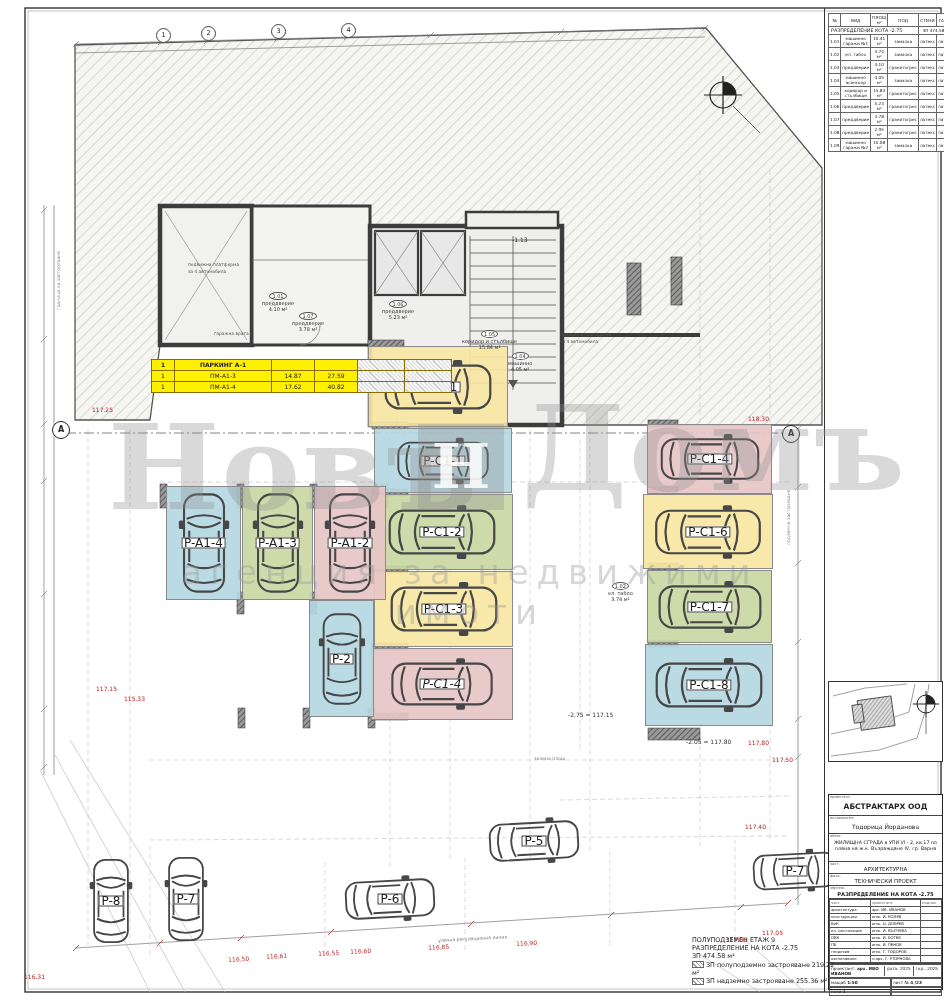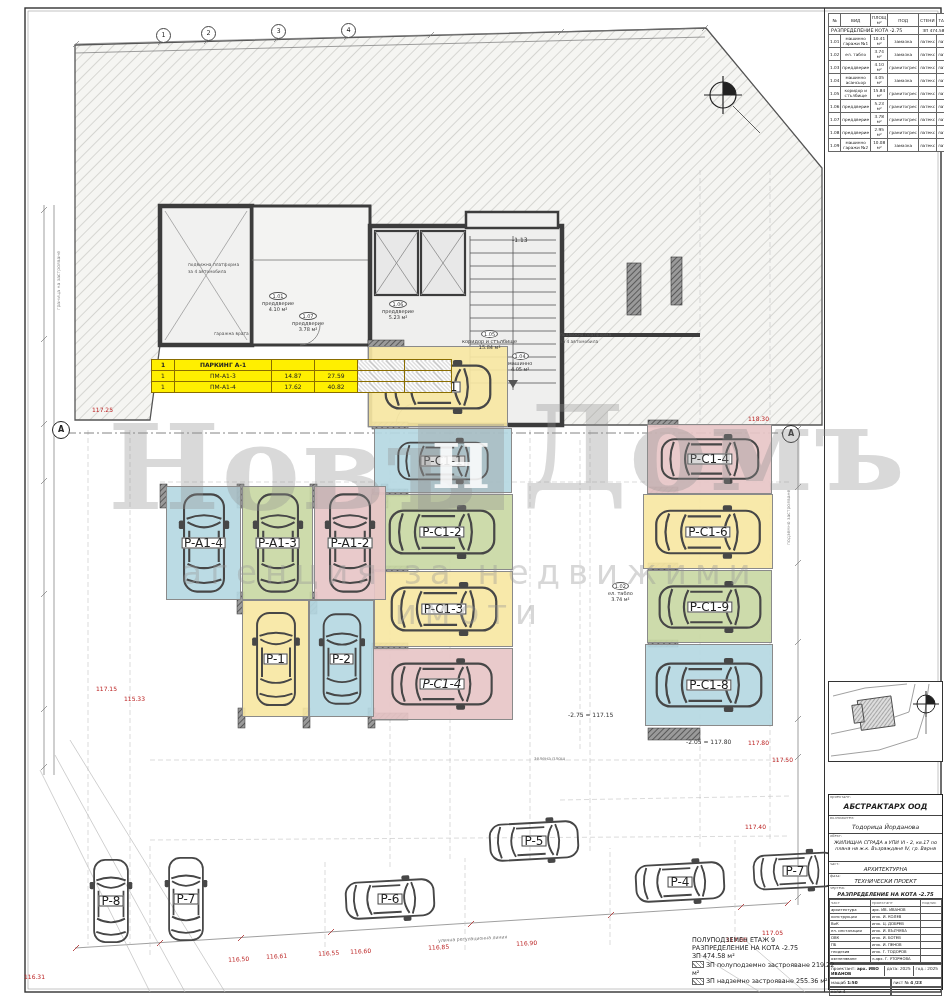--- a/index.html
+++ b/index.html
@@ -42,21 +42,21 @@
   #right-col-border{position:absolute;left:824px;top:8px;width:117px;height:984px;border-left:.8px solid #333;z-index:1;}
   #schedule{position:absolute;left:828px;top:13px;width:112px;border-collapse:collapse;z-index:2;background:#fff;}
   #schedule th,#schedule td{border:.5px solid #666;font-size:4.2px;line-height:5px;padding:1px;font-weight:normal;text-align:center;}
   #schedule .ttl{font-size:4.8px;text-align:left;padding-left:2px;}
   #site-box{position:absolute;left:828px;top:681px;width:113px;height:79px;border:.8px solid #333;background:#fff;z-index:2;}
   #note-block{position:absolute;left:692px;top:936px;width:150px;font-size:6.4px;line-height:8.2px;z-index:3;}
   #note-block .sw{display:inline-block;width:10px;height:5px;border:.5px solid #666;vertical-align:middle;margin-right:2px;
                   background:repeating-linear-gradient(45deg,#fff,#fff 2px,#999 2px,#999 3px);}
   
   #title-block{position:absolute;left:828px;top:794px;width:113px;height:194px;border:.9px solid #222;background:#fff;z-index:2;font-size:5px;}
-  .tb-row{position:relative;border-bottom:.6px solid #444;overflow:hidden;font-style:italic;}
+  .tb-row{position:relative;border-bottom:.6px solid #444;overflow:hidden;}
   .tb-lab{position:absolute;left:1px;top:0;font-size:3.6px;color:#555;}
   .tb-val{display:block;text-align:center;}
   #sign-table{width:100%;border-collapse:collapse;}
   #sign-table td{border:.5px solid #555;font-size:3.8px;line-height:5.4px;padding:0 1px;height:6px;}
   #tb-grid{display:grid;grid-template-columns:62px 1fr;border-top:.6px solid #444;}
   #tb-grid div{border:.4px solid #555;padding:1px;font-size:4.2px;line-height:5px;}
 </style>
 </head>
 <body>
 
@@ -313,21 +313,21 @@
           <rect x="7" y="4" width="46" height="112" rx="15"></rect>
           <path d="M10 32 Q30 24 50 32"></path>
           <path d="M11 36 Q30 48 49 36"></path>
           <path d="M11 84 Q30 94 49 84"></path>
           <path d="M10 102 Q30 110 50 102"></path>
           <path d="M13 46 L13 82 M47 46 L47 82"></path>
           <rect x="1" y="34" width="6" height="10" rx="2" fill="#474747" stroke="none"></rect>
           <rect x="53" y="34" width="6" height="10" rx="2" fill="#474747" stroke="none"></rect>
         </g>
       </svg>
-      <span class="chip">P-C1-9</span>
+      <span class="chip">P-C1-7</span>
     </div>
     <div class="spot c-blue" style="left: 645px; top: 644px; width: 126px; height: 80px;">
       <svg viewBox="0 0 60 120" class="car" style="width: 56px; height: 117.18px; transform: translate(-50%, -50%) rotate(90deg);">
         <g fill="none" stroke="#474747" stroke-width="2.4">
           <rect x="7" y="4" width="46" height="112" rx="15"></rect>
           <path d="M10 32 Q30 24 50 32"></path>
           <path d="M11 36 Q30 48 49 36"></path>
           <path d="M11 84 Q30 94 49 84"></path>
           <path d="M10 102 Q30 110 50 102"></path>
           <path d="M13 46 L13 82 M47 46 L47 82"></path>
@@ -375,35 +375,20 @@
           <path d="M11 36 Q30 48 49 36"></path>
           <path d="M11 84 Q30 94 49 84"></path>
           <path d="M10 102 Q30 110 50 102"></path>
           <path d="M13 46 L13 82 M47 46 L47 82"></path>
           <rect x="1" y="34" width="6" height="10" rx="2" fill="#474747" stroke="none"></rect>
           <rect x="53" y="34" width="6" height="10" rx="2" fill="#474747" stroke="none"></rect>
         </g>
       </svg>
       <span class="chip">P-A1-2</span>
     </div>
-    <div class="spot c-yellow" style="left: 242px; top: 600px; width: 65px; height: 115px;">
-      <svg viewBox="0 0 60 120" class="car" style="width: 49.4px; height: 106.95px; transform: translate(-50%, -50%) rotate(0deg);">
-        <g fill="none" stroke="#474747" stroke-width="2.4">
-          <rect x="7" y="4" width="46" height="112" rx="15"></rect>
-          <path d="M10 32 Q30 24 50 32"></path>
-          <path d="M11 36 Q30 48 49 36"></path>
-          <path d="M11 84 Q30 94 49 84"></path>
-          <path d="M10 102 Q30 110 50 102"></path>
-          <path d="M13 46 L13 82 M47 46 L47 82"></path>
-          <rect x="1" y="34" width="6" height="10" rx="2" fill="#474747" stroke="none"></rect>
-          <rect x="53" y="34" width="6" height="10" rx="2" fill="#474747" stroke="none"></rect>
-        </g>
-      </svg>
-      <span class="chip">P-1</span>
-    </div>
     <div class="spot c-blue" style="left: 309px; top: 600px; width: 63px; height: 115px;">
       <svg viewBox="0 0 60 120" class="car" style="width: 47.88px; height: 106.95px; transform: translate(-50%, -50%) rotate(0deg);">
         <g fill="none" stroke="#474747" stroke-width="2.4">
           <rect x="7" y="4" width="46" height="112" rx="15"></rect>
           <path d="M10 32 Q30 24 50 32"></path>
           <path d="M11 36 Q30 48 49 36"></path>
           <path d="M11 84 Q30 94 49 84"></path>
           <path d="M10 102 Q30 110 50 102"></path>
           <path d="M13 46 L13 82 M47 46 L47 82"></path>
           <rect x="1" y="34" width="6" height="10" rx="2" fill="#474747" stroke="none"></rect>
@@ -464,35 +449,20 @@
           <path d="M10 32 Q30 24 50 32"></path>
           <path d="M11 36 Q30 48 49 36"></path>
           <path d="M11 84 Q30 94 49 84"></path>
           <path d="M10 102 Q30 110 50 102"></path>
           <path d="M13 46 L13 82 M47 46 L47 82"></path>
           <rect x="1" y="34" width="6" height="10" rx="2" fill="#474747" stroke="none"></rect>
           <rect x="53" y="34" width="6" height="10" rx="2" fill="#474747" stroke="none"></rect>
         </g>
       </svg>
       <span class="chip">P-5</span>
-    </div>
-    <div class="spot c-none" style="left: 617px; top: 851px; width: 126px; height: 62px;">
-      <svg viewBox="0 0 60 120" class="car" style="width: 47.12px; height: 117.18px; transform: translate(-50%, -50%) rotate(87deg);">
-        <g fill="none" stroke="#474747" stroke-width="2.4">
-          <rect x="7" y="4" width="46" height="112" rx="15"></rect>
-          <path d="M10 32 Q30 24 50 32"></path>
-          <path d="M11 36 Q30 48 49 36"></path>
-          <path d="M11 84 Q30 94 49 84"></path>
-          <path d="M10 102 Q30 110 50 102"></path>
-          <path d="M13 46 L13 82 M47 46 L47 82"></path>
-          <rect x="1" y="34" width="6" height="10" rx="2" fill="#474747" stroke="none"></rect>
-          <rect x="53" y="34" width="6" height="10" rx="2" fill="#474747" stroke="none"></rect>
-        </g>
-      </svg>
-      <span class="chip">P-4</span>
     </div>
     <div class="spot c-none" style="left: 737px; top: 842px; width: 116px; height: 58px;">
       <svg viewBox="0 0 60 120" class="car" style="width: 44.08px; height: 107.88px; transform: translate(-50%, -50%) rotate(87deg);">
         <g fill="none" stroke="#474747" stroke-width="2.4">
           <rect x="7" y="4" width="46" height="112" rx="15"></rect>
           <path d="M10 32 Q30 24 50 32"></path>
           <path d="M11 36 Q30 48 49 36"></path>
           <path d="M11 84 Q30 94 49 84"></path>
           <path d="M10 102 Q30 110 50 102"></path>
           <path d="M13 46 L13 82 M47 46 L47 82"></path>

